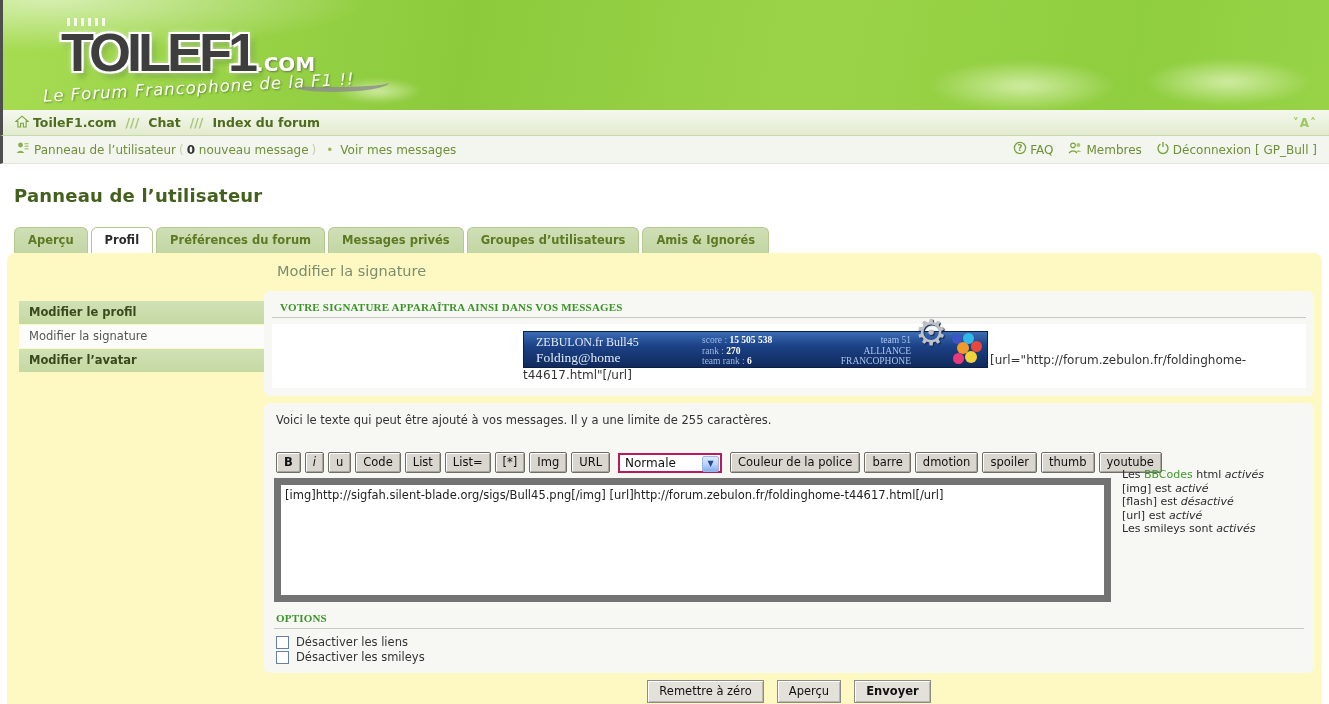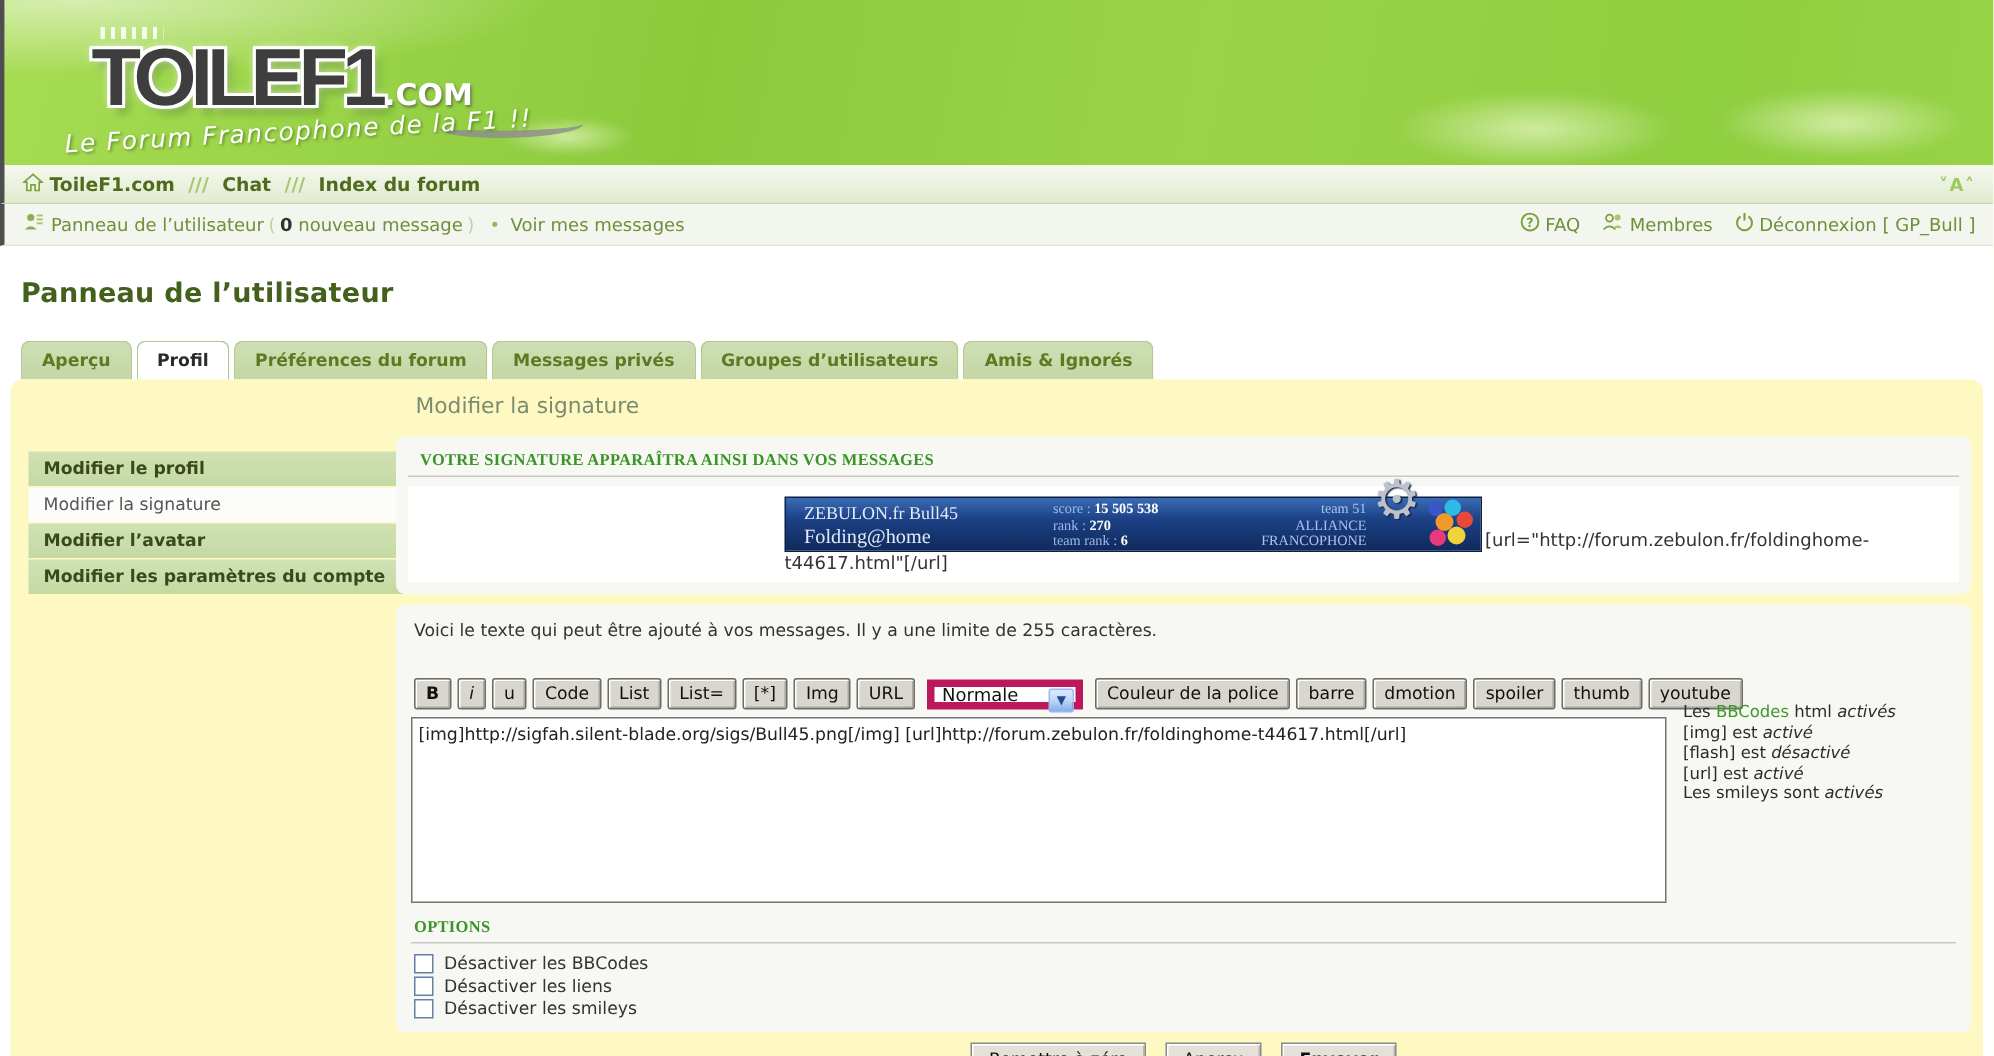--- a/index.html
+++ b/index.html
@@ -83,26 +83,26 @@
   .dot { position:absolute; border-radius:50%; }
 
   
   .panel2 { margin-top:7px; padding:10px 10px 8px; position:relative; }
   .desc { font-size:11.5px; color:#333; margin-left:2px; }
   .toolbar { display:flex; align-items:center; gap:4px; margin:25px 0 0 2px; }
   .bbbtn { font-family:"DejaVu Sans",sans-serif; font-size:11.5px; padding:2px 7px 3px; background:#d9d6cf;
     border:1px solid #6e6e66; border-radius:2px; box-shadow:inset 1px 1px 0 #fff, inset -1px -1px 0 #a8a69e;
     color:#111; cursor:pointer; white-space:nowrap; }
   .bbbtn.b { font-weight:bold; } .bbbtn.i { font-style:italic; }
-  .fontselect { width:104px; height:20px; border:5px solid #be185d; background:#fff; font-size:12px; color:#111;
+  .fontselect { width:104px; height:20px; border:2px solid #be185d; background:#fff; font-size:12px; color:#111;
     display:flex; align-items:center; padding-left:5px; position:relative; margin:0 4px; cursor:pointer; }
   .sel-arrow { position:absolute; right:1px; top:1px; width:17px; height:16px; border:1px solid #98b8ee; border-radius:2px;
     background:linear-gradient(#dde9fb 0%,#c2d8f8 45%,#87aef0 100%); color:#24488e; font-size:8px;
     display:flex; align-items:center; justify-content:center; }
-  .sig-textarea { display:block; margin-top:5px; width:837px; height:124px; border:1px solid #737373; background:#fff;
+  .sig-textarea { display:block; margin-top:5px; width:837px; height:124px; border:7px solid #737373; background:#fff;
     font-family:"DejaVu Sans",sans-serif; font-size:11.5px; color:#222; padding:3px 4px; resize:none; }
   .status { position:absolute; left:858px; top:65px; font-size:11px; line-height:13.5px; color:#2b2b2b; }
   .status a { color:#3c9a28; text-decoration:none; cursor:pointer; }
   .opts-h { margin:10px 0 4px 2px; }
   .chk-row { display:flex; align-items:center; gap:7px; margin:0 0 1px 2px; font-size:11.5px; color:#333; }
   .chk-row input { appearance:none; -webkit-appearance:none; width:13px; height:13px; border:1px solid #667fa5;
     background:#fff; margin:0; cursor:pointer; }
 
   .btn-row { margin-top:7px; text-align:center; }
   .form-btn { font-family:"DejaVu Sans",sans-serif; font-size:11.5px; padding:3px 11px 4px; margin:0 4px;
@@ -200,21 +200,20 @@
   <div class="tab">Amis &amp; Ignorés</div>
 </div>
 
 <div class="container">
   <div class="content-heading">Modifier la signature</div>
 
   <div class="sidebar">
     <div class="side-item">Modifier le profil</div>
     <div class="side-item active">Modifier la signature</div>
     <div class="side-item">Modifier l’avatar</div>
-    <div class="side-item">Modifier les paramètres du compte</div>
   </div>
 
   <div class="main-col">
 
     <div class="panel panel1">
       <div class="panel-h">VOTRE SIGNATURE APPARAÎTRA AINSI DANS VOS MESSAGES</div>
       <hr>
       <div class="sig-box">
         <div class="sig-content">
           <span class="fah-banner">
@@ -279,24 +278,20 @@
         <div><span>[img] est </span><i>activé</i></div>
         <div><span>[flash] est </span><i>désactivé</i></div>
         <div><span>[url] est </span><i>activé</i></div>
         <div><span>Les smileys sont </span><i>activés</i></div>
       </div>
 
       <div class="panel-h opts-h">OPTIONS</div>
       <hr>
       <label class="chk-row">
         <input type="checkbox" style="">
-        <span>Désactiver les BBCodes</span>
-      </label>
-      <label class="chk-row">
-        <input type="checkbox" style="">
         <span>Désactiver les liens</span>
       </label>
       <label class="chk-row">
         <input type="checkbox" style="">
         <span>Désactiver les smileys</span>
       </label>
     </div>
 
     <div class="btn-row">
       <button class="form-btn">Remettre à zéro</button>

